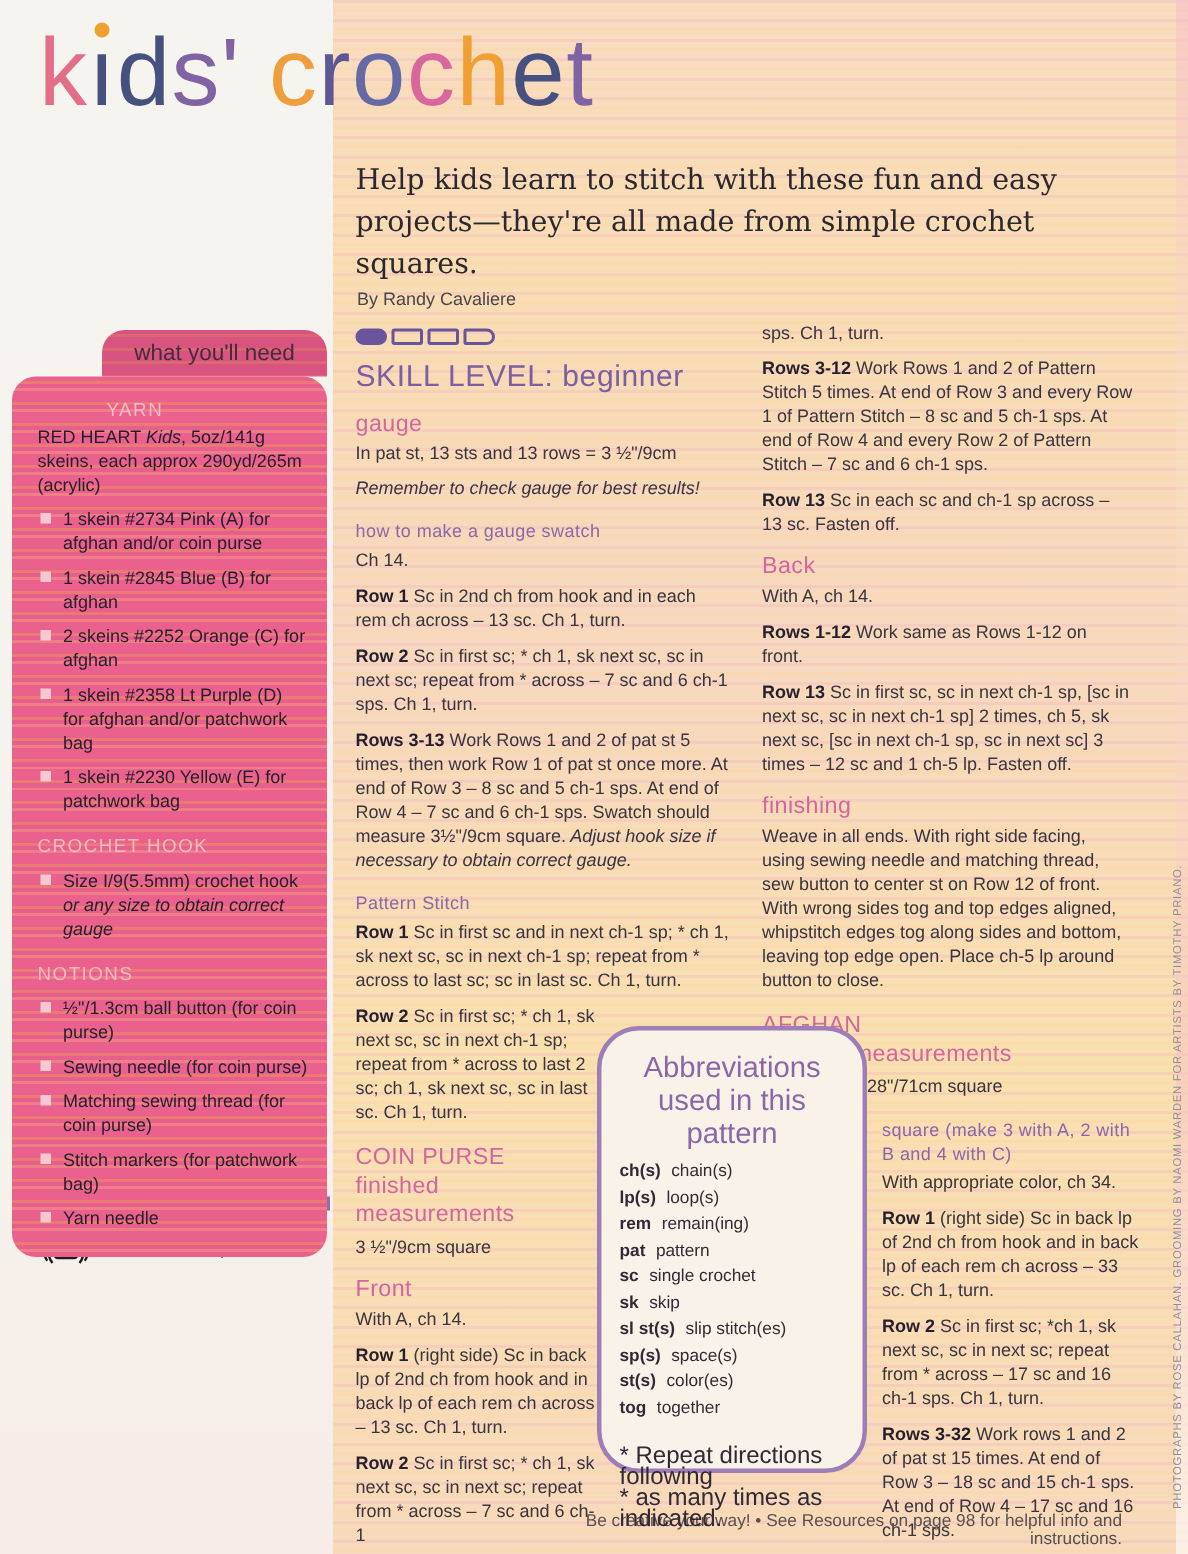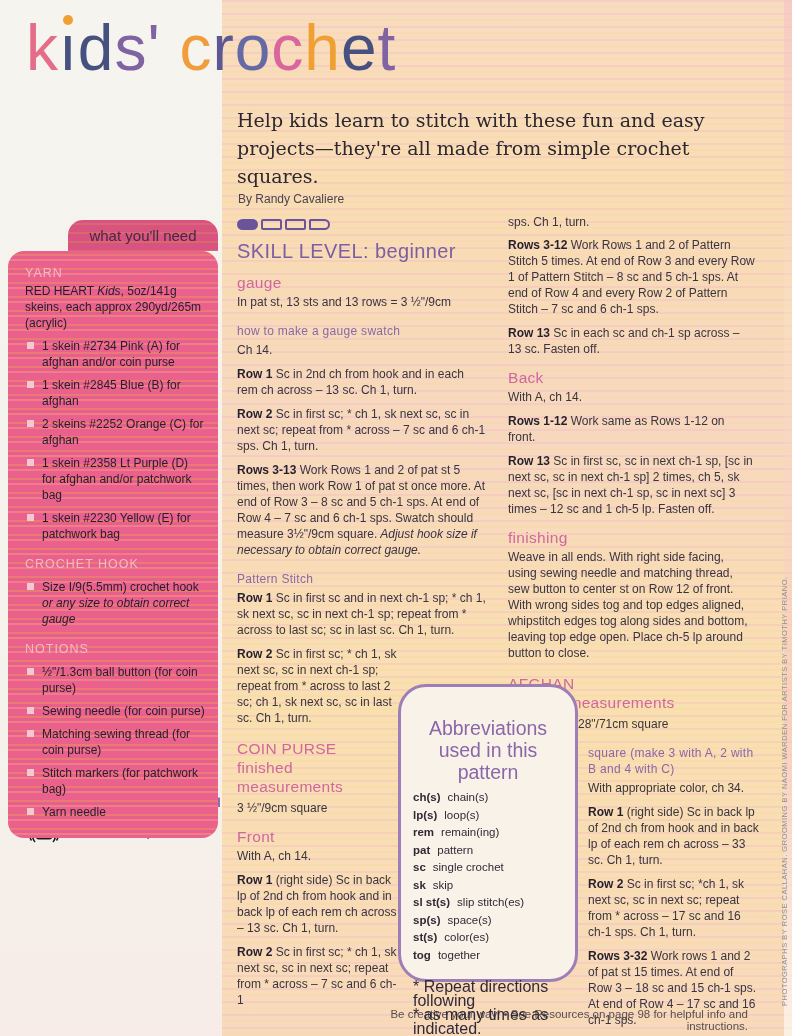--- a/index.html
+++ b/index.html
@@ -66,38 +66,38 @@
     border-radius:15px 15px 0 0; display:flex; align-items:center; justify-content:center;
     font-size:15px; color:#432c3e;
     background:repeating-linear-gradient(180deg,#d8537f 0 3px,#da686e 3px 5px,#d8537f 5px 9px);
   }
   .need-body{
     border-radius:16px; min-height:470px; padding:12px 13px 18px 17px; box-sizing:border-box;
     color:#241e2c;
     background:repeating-linear-gradient(180deg,#ea618e 0 3px,#ec7a74 3px 5px,#e75f8c 5px 8px,#ef7e86 8px 10px,#ea618e 10px 14px);
   }
   .need-body .sec-h{color:#f3bac7; font-size:12.5px; letter-spacing:1px; margin:14px 0 2px;}
-  .need-body .sec-h:first-child{margin-top:2px;}
+  .need-body .sec-h:first-child{margin-top:2px;margin-left:46px;}
   .need-body{font-size:12px; line-height:16px;}
   .bullet-item{display:flex; margin:7px 0 0;}
   .bullet{flex:0 0 auto; width:7px; height:7px; background:#f6c9d2; margin:4px 8px 0 2px;}
   .it{font-style:italic;}
 
   .yarn-note{position:absolute; left:8px; top:762px; width:212px;}
   .yarn-note .yh{font-size:23px; color:#4a464f; margin:0 0 8px 26px; font-weight:400;}
   .rope{height:8px; width:100%;
     background:repeating-linear-gradient(105deg,#bb9ecb 0 5px,#8f6fae 5px 9px);
     border-top:1px solid #cbb3d6; border-bottom:1px solid #8a6aa6;}
   .yarn-row{display:flex; align-items:center; gap:10px; margin:12px 0 0 18px;}
   .yarn-label{font-size:12px; color:#2a2533;}
 
   
   .abbrev{
     position:absolute; left:398px; top:684px; width:180px; height:298px; box-sizing:border-box;
-    border:3px solid #9d7eb6; border-radius:28px; background:#f9f2e8; padding:28px 12px 10px; z-index:3;
+    border:3px solid #9d7eb6; border-radius:28px; background:#f9f2e8; padding:12px 12px 10px; z-index:3;
   }
   .abbrev .ab-title{color:#8a67a9; font-size:19.5px; line-height:22px; text-align:center; margin:2px 6px 8px;}
   .ab-row{font-size:11.5px; margin:0 0 5.5px; color:#2f2a36;}
   .ab-row b{margin-right:7px;}
   .ab-note{font-size:16px; line-height:14px; color:#2f2a36; margin-top:19px;}
 
   
   .footer-left{position:absolute; left:28px; top:1036px; color:#3a3640; font-size:12.5px;}
   .footer-left b{font-size:14px; font-weight:400; margin-right:10px;}
   .footer-right{position:absolute; left:358px; top:1008px; width:390px; text-align:right; font-size:11.5px; color:#57504a;}
@@ -123,20 +123,21 @@
     <div class="meter">
         <span class="seg fill"></span>
         <span class="seg"></span>
         <span class="seg"></span>
         <span class="seg"></span>
       </div>
     <div class="skill-label">SKILL LEVEL: beginner</div>
 
     <div class="h-pink">gauge</div>
     <p class="plain">In pat st, 13 sts and 13 rows = 3 ½"/9cm</p>
+    <p class="note-italic">Remember to check gauge for best results!</p>
 
     <div class="h-purple">how to make a gauge swatch</div>
     <div>
 
         <p class="para"><b class="lead"></b><span>Ch 14.</span></p>
 
         <p class="para"><b class="lead">Row 1</b><span>Sc in 2nd ch from hook and in each rem ch across – 13 sc. Ch 1, turn.</span></p>
 
         <p class="para"><b class="lead">Row 2</b><span>Sc in first sc; * ch 1, sk next sc, sc in next sc; repeat from * across – 7 sc and 6 ch-1 sps. Ch 1, turn.</span></p>
 

